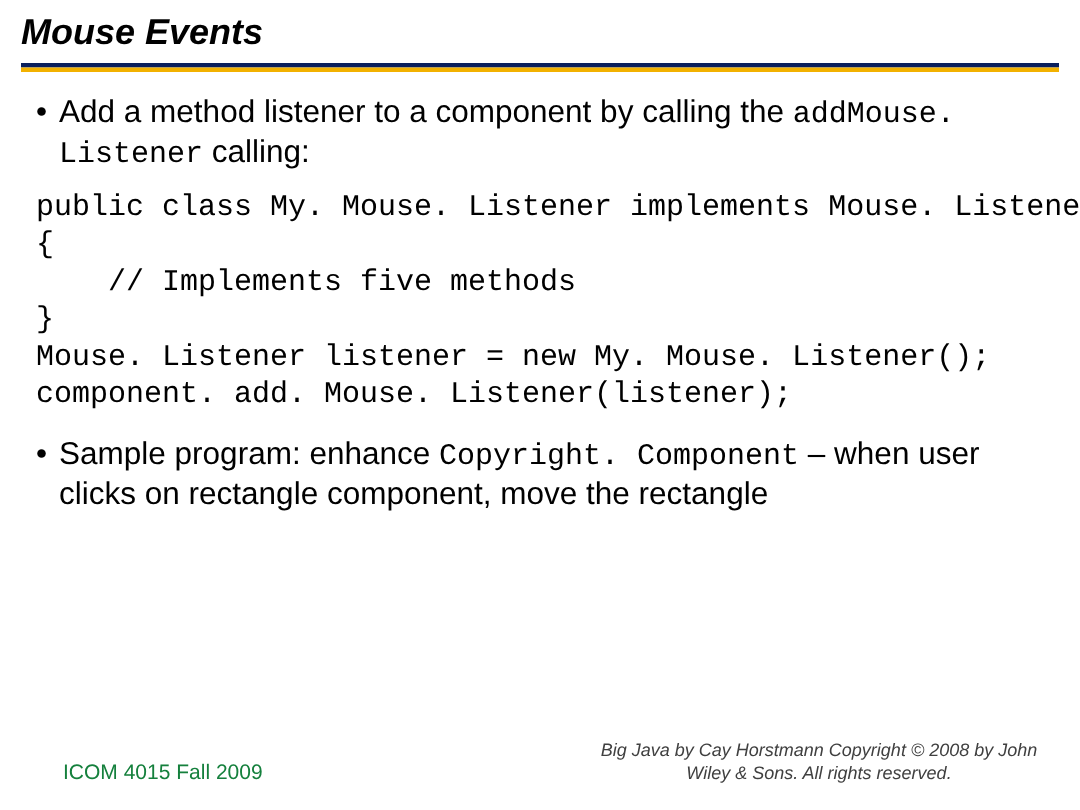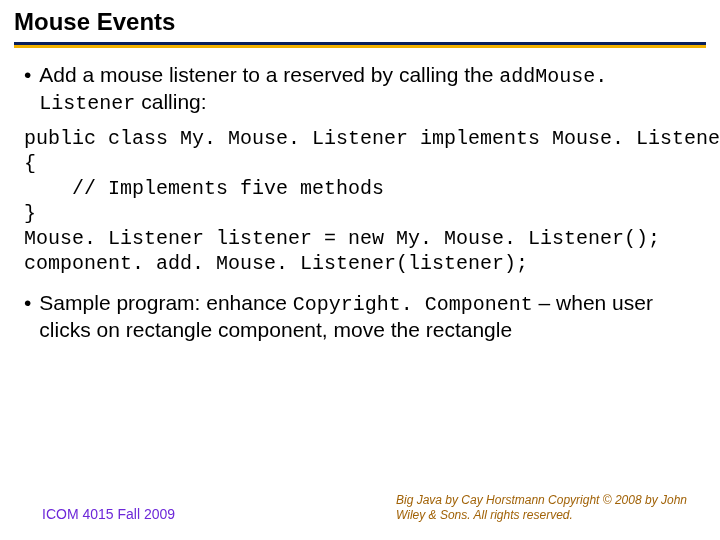--- a/index.html
+++ b/index.html
@@ -17,20 +17,21 @@
     padding: 0;
     position: relative;
   }
   .title-block {
     padding: 8px 14px 0 14px;
   }
   .title {
     font-size: 24px;
     font-weight: bold;
     color: #000;
+    font-style: italic;
   }
   .rule-dark {
     margin-top: 6px;
     border: none;
     border-top: 3px solid #0a1f5c;
   }
   .rule-gold {
     border: none;
     border-top: 3px solid #f2b100;
   }
@@ -67,48 +68,48 @@
     bottom: 18px;
     left: 0;
     width: 100%;
     padding: 0 24px 0 42px;
     display: flex;
     justify-content: space-between;
     align-items: flex-end;
   }
   .footer-left {
     font-size: 14px;
-    color: #6d28d9;
+    color: #15803d;
   }
   .footer-right {
     font-size: 12px;
     font-style: italic;
-    color: #a16207;
-    text-align: left;
+    color: #404040;
+    text-align: center;
     max-width: 300px;
     line-height: 1.2;
   }
 </style>
 </head>
 <body>
 
 <div class="slide">
 
   <div class="title-block">
     <div class="title">Mouse Events</div>
     <hr class="rule-dark">
     <hr class="rule-gold">
   </div>
 
   <div class="content">
 
     <div class="bullet">
       <div class="dot">•</div>
       <div class="txt">
-        <span>Add a mouse listener to a reserved by calling the </span><span class="mono">addMouse. Listener</span><span> calling:</span>
+        <span>Add a method listener to a component by calling the </span><span class="mono">addMouse. Listener</span><span> calling:</span>
       </div>
     </div>
 
     <div class="code-block">public class My. Mouse. Listener implements Mouse. Listener
 {
     // Implements five methods
 }
 Mouse. Listener listener = new My. Mouse. Listener();
 component. add. Mouse. Listener(listener);</div>
 

